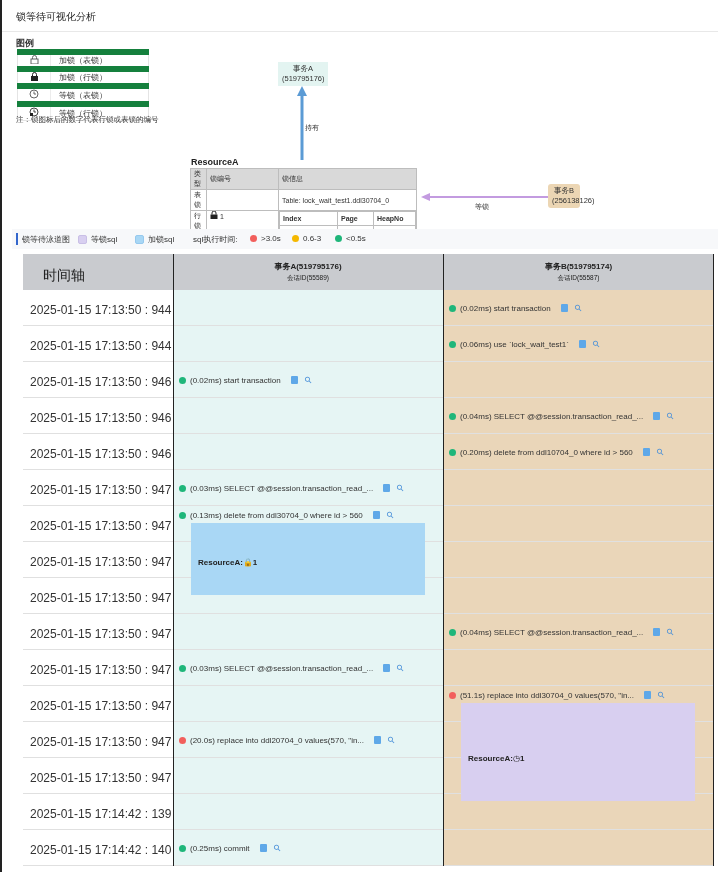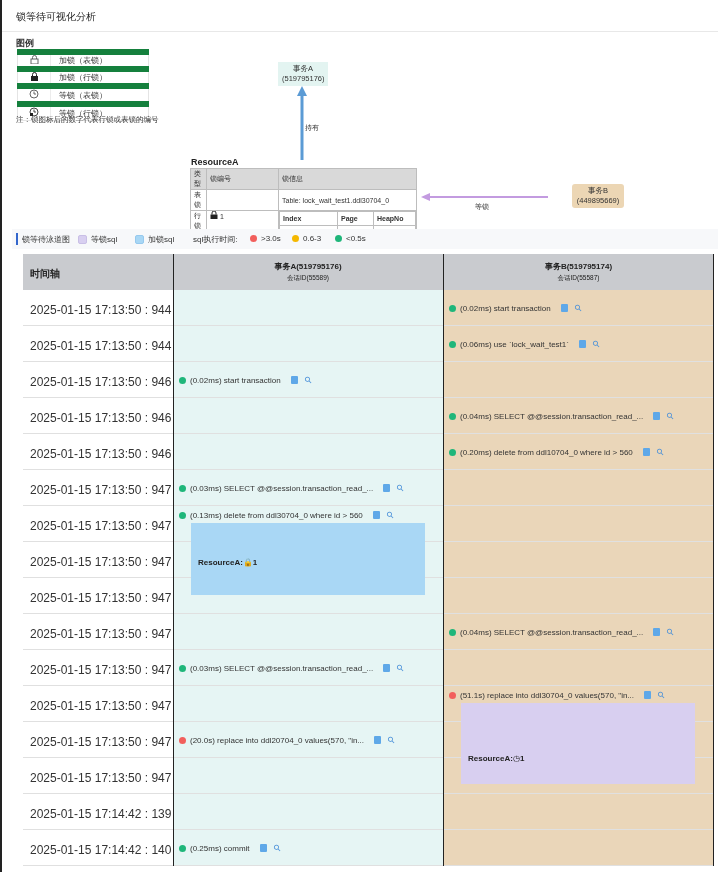--- a/index.html
+++ b/index.html
@@ -13,42 +13,42 @@
   .legend-title { position: absolute; left: 14px; top: 37px; font-size: 9px; font-weight: bold; color: #333; }
   .legend-table { position: absolute; left: 15px; top: 49px; width: 132px; border: 1px solid #e4e4e4; border-collapse: collapse; background: #fff; }
   .legend-table td { height: 16px; border-top: 6px solid #15803d; font-size: 8px; color: #333; }
   .legend-table td.ic { width: 33px; text-align: center; border-right: 1px solid #ececec; }
   .legend-table td.lb { padding-left: 8px; }
   .legend-note { position: absolute; left: 14px; top: 115px; font-size: 7.5px; color: #333; }
 
   
   .node { position: absolute; font-size: 7.5px; text-align: center; line-height: 10px; padding: 2px 4px; }
   .node-a { left: 276px; top: 62px; width: 50px; height: 24px; background: #e3f4f1; color: #333; }
-  .node-b { left: 570px; top: 184px; width: 52px; height: 24px; background: #ecd6b4; color: #333; border-radius: 3px; }
+  .node-b { left: 546px; top: 184px; width: 32px; height: 24px; background: #ecd6b4; color: #333; border-radius: 3px; }
   .edge-label { position: absolute; font-size: 7px; color: #333; }
 
   .res-title { position: absolute; left: 189px; top: 157px; font-size: 9px; font-weight: bold; color: #222; }
   .res-table { position: absolute; left: 188px; top: 168px; width: 227px; border-collapse: collapse; font-size: 7px; }
   .res-table td, .res-table th { border: 1px solid #bdbdbd; height: 14px; padding: 0 3px; text-align: left; font-weight: normal; color: #333; }
   .res-table th { background: #d9d9d9; }
   .res-table .inner th { background: #fff; font-weight: bold; }
   .res-table .inner { border-collapse: collapse; width: 100%; }
   .res-table .inner td, .res-table .inner th { border: 1px solid #bdbdbd; }
 
   
   .tl-bar { position: absolute; left: 10px; top: 229px; width: 706px; height: 20px; background: #f7f8fa; font-size: 8px; color: #333; }
   .tl-bar .mark { position: absolute; left: 4px; top: 4px; width: 2px; height: 12px; background: #3366cc; }
   .tl-bar .it { position: absolute; top: 5px; white-space: nowrap; display: flex; align-items: center; gap: 4px; }
   .sq { display: inline-block; width: 9px; height: 9px; border-radius: 2px; }
   .dot { display: inline-block; width: 7px; height: 7px; border-radius: 50%; }
 
   
   .tl { position: absolute; left: 21px; top: 254px; width: 691px; }
   .tl-head { position: absolute; left: 0; top: 0; width: 691px; height: 36px; background: #c9cbcf; }
-  .tl-head .c0 { position: absolute; left: 7px; top: 13px; font-size: 10px; font-weight: bold; color: #222; }
+  .tl-head .c0 { position: absolute; left: 20px; top: 13px; font-size: 14px; font-weight: normal; color: #222; }
   .tl-head .ch { position: absolute; top: 7px; text-align: center; color: #222; }
   .tl-head .ch b { display: block; font-size: 8px; }
   .tl-head .ch small { display: block; font-size: 6.5px; margin-top: 2px; }
   .vline { position: absolute; top: 0; width: 1px; background: #222; }
   .col-a { position: absolute; left: 150px; width: 270px; background: #e6f5f4; }
   .col-b { position: absolute; left: 420px; width: 271px; background: #ead6b9; }
   .row { position: absolute; left: 0; width: 691px; height: 36px; border-bottom: 1px solid #e0e0e0; }
   .row .ts { position: absolute; left: 7px; top: 13px; font-size: 12px; color: #333; }
   .sql { position: absolute; font-size: 8px; color: #333; white-space: nowrap; display: flex; align-items: center; gap: 4px; }
   .copy-ic { display: inline-block; width: 7px; height: 8px; background: #5fa8e8; border-radius: 1px; margin-left: 6px; }
@@ -106,21 +106,21 @@
 <svg style="position:absolute;left:0;top:0;" width="718" height="240">
   <line x1="300" y1="160" x2="300" y2="96" stroke="#5b9bd5" stroke-width="3"></line>
   <polygon points="295,96 305,96 300,86" fill="#5b9bd5"></polygon>
   <line x1="546" y1="197" x2="428" y2="197" stroke="#c39be0" stroke-width="2"></line>
   <polygon points="428,193 428,201 419,197" fill="#c39be0"></polygon>
 </svg>
 <div class="edge-label" style="left:303px;top:123px;">持有</div>
 <div class="edge-label" style="left:473px;top:202px;">等锁</div>
 <div class="node node-b">
     <div>事务B</div>
-    <div>(449895669)</div>
+    <div>(256138126)</div>
   </div>
 
 <div class="res-title">ResourceA</div>
 <table class="res-table">
   <tbody>
       <tr>
         <th style="width:16px">类型</th>
         <th style="width:72px">锁编号</th>
         <th>锁信息</th>
       </tr>
@@ -246,21 +246,21 @@
         <span class="ts">2025-01-15 17:14:42 : 139</span>
       </div>
       <div class="row" style="top: 576px;">
         <span class="ts">2025-01-15 17:14:42 : 140</span>
       </div>
     </div>
   <div id="boxes">
       <div class="lockbox" style="left: 168px; width: 234px; top: 269px; height: 72px; background: rgb(169, 215, 245);">
         <span style="top: 34.6px;">ResourceA:🔒1</span>
       </div>
-      <div class="lockbox" style="left: 438px; width: 234px; top: 449px; height: 81px; background: rgb(216, 207, 240);">
+      <div class="lockbox" style="left: 438px; width: 234px; top: 449px; height: 98px; background: rgb(216, 207, 240);">
         <span style="top: 50.8px;">ResourceA:◷1</span>
       </div>
     </div>
   <div id="sqls">
       <div class="sql" style="left: 426px; top: 49px;">
         <span class="dot" style="background: rgb(31, 182, 122);"></span>
         <span>(0.02ms) start transaction</span>
         <span class="copy-ic"></span>
         <span class="search-ic" style="transform: rotate(-45deg);">⚲</span>
       </div>

